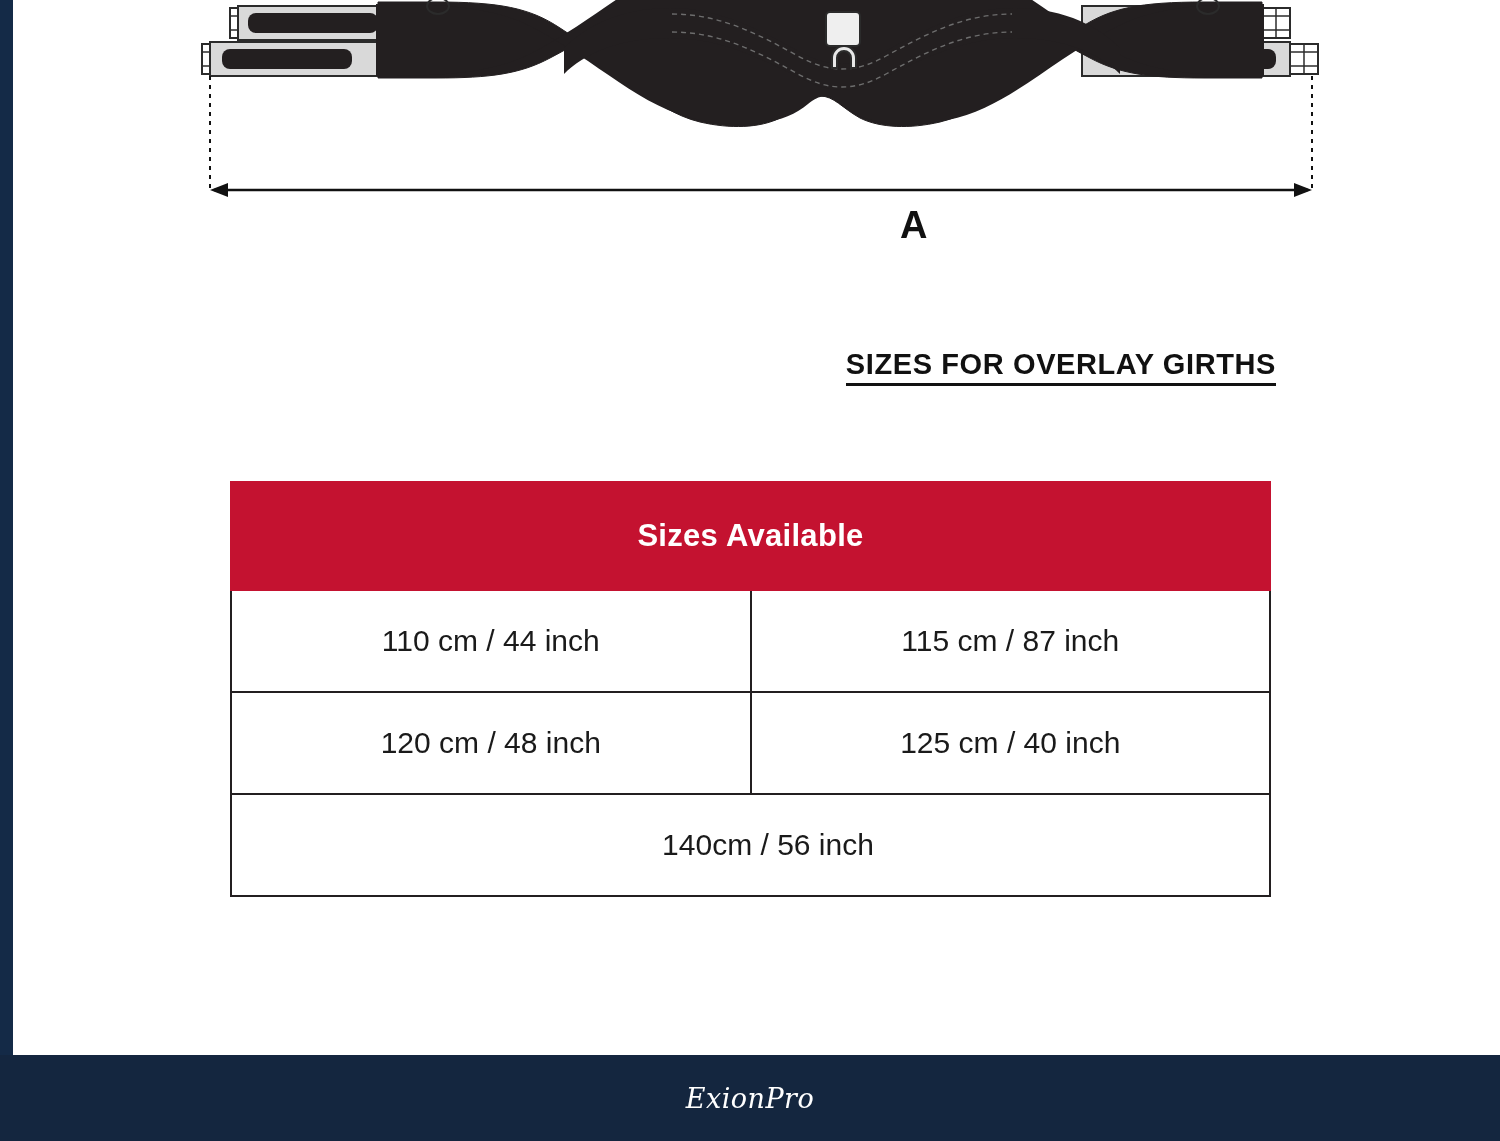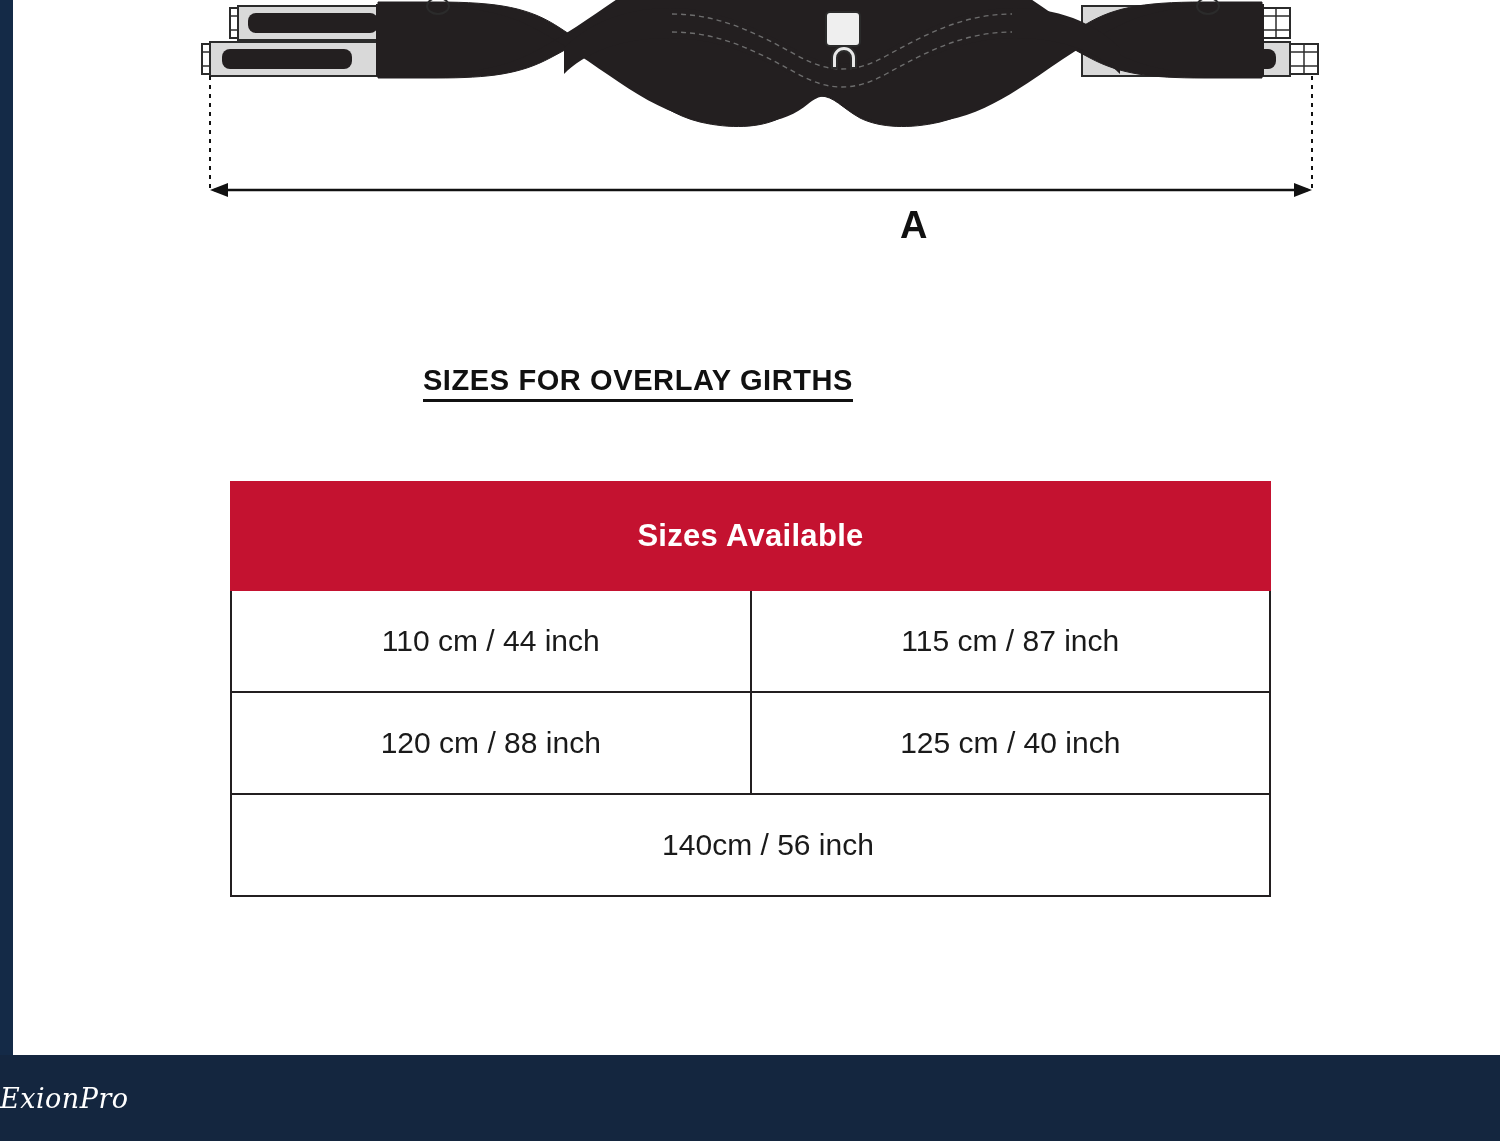--- a/index.html
+++ b/index.html
@@ -50,26 +50,25 @@
     color: #111111;
     font-family: "Liberation Sans", sans-serif;
     letter-spacing: 1px;
   }
   
   .section-heading {
     position: absolute;
     left: 0;
     top: 348px;
     width: 1276px;
-    text-align: center;
+    text-align: right;
     font-size: 29px;
     font-weight: bold;
     color: #111111;
     letter-spacing: 0.6px;
-    margin-top: 16px;
   }
   .section-heading span {
     border-bottom: 3px solid #111111;
     padding-bottom: 3px;
   }
   
   .sizes-table {
     position: absolute;
     left: 230px;
     top: 481px;
@@ -102,20 +101,21 @@
   
   .footer-bar {
     position: absolute;
     left: 0;
     bottom: 0;
     width: 1500px;
     height: 86px;
     background: #14263f;
     display: flex;
     align-items: center;
+    justify-content: center;
   }
   .brand-logo {
     color: #ffffff;
     font-family: "DejaVu Serif", serif;
     font-style: italic;
     font-size: 27px;
     letter-spacing: 0.5px;
   }
 </style>
 </head>
@@ -208,21 +208,21 @@
   <table class="sizes-table">
     <tbody>
       <tr>
         <th class="header-cell" colspan="2">Sizes Available</th>
       </tr>
       <tr>
         <td>110 cm / 44 inch</td>
         <td>115 cm / 87 inch</td>
       </tr>
       <tr>
-        <td>120 cm / 88 inch</td>
+        <td>120 cm / 48 inch</td>
         <td>125 cm / 40 inch</td>
       </tr>
       <tr>
         <td class="wide" colspan="2">140cm / 56 inch</td>
       </tr>
     </tbody>
   </table>
 
   <div class="footer-bar">
     <div class="brand-logo">ExionPro</div>

